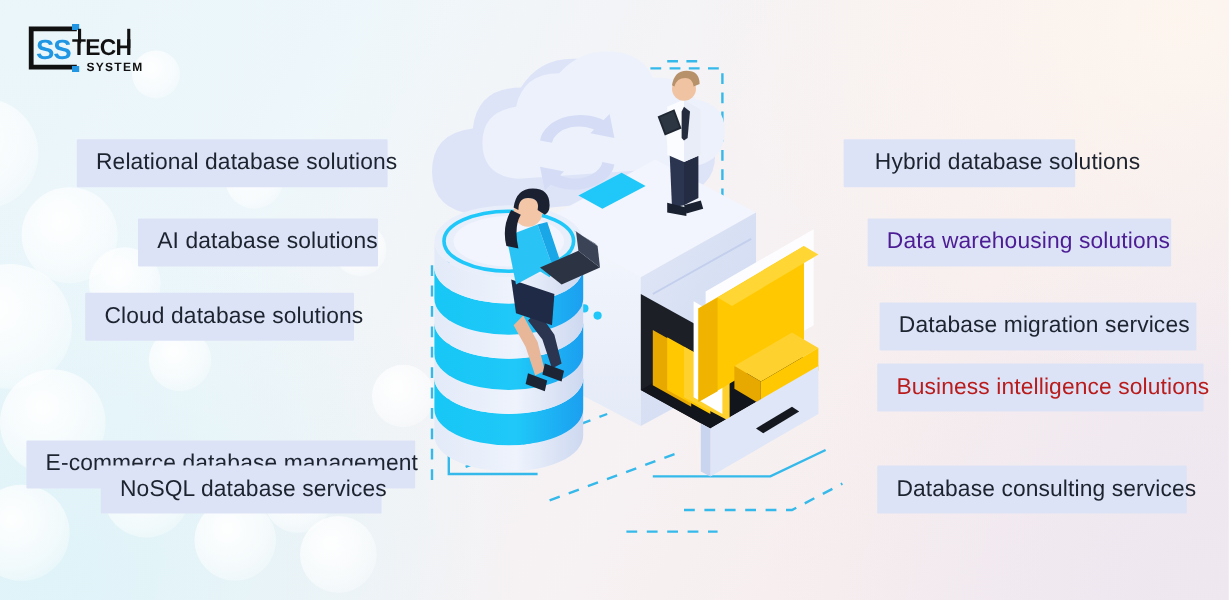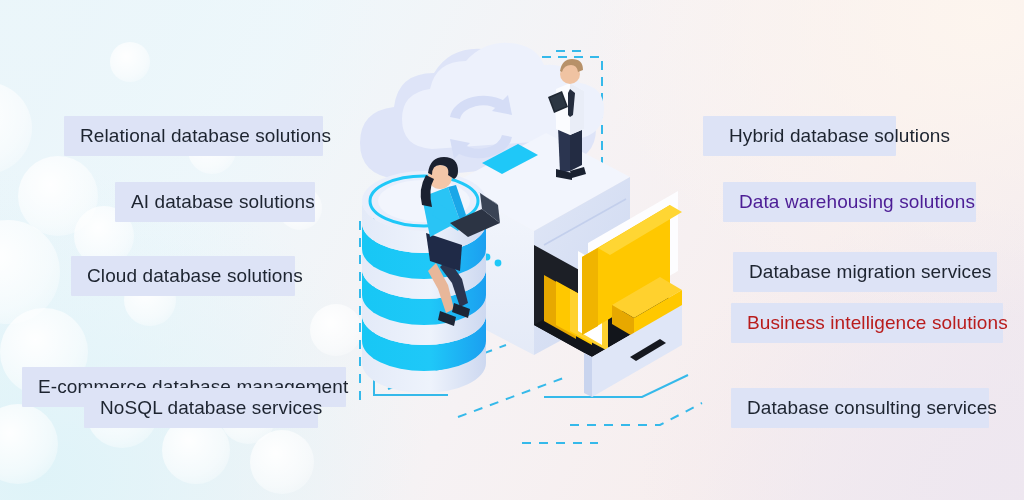--- a/index.html
+++ b/index.html
@@ -80,20 +80,36 @@
       <div class="bokeh" style="left: 162px; top: 416px; height: 68px; width: 68px;"></div>
       <div class="bokeh" style="left: 220px; top: 388px; height: 56px; width: 56px;"></div>
       <div class="bokeh" style="left: 250px; top: 430px; height: 64px; width: 64px;"></div>
       <div class="bokeh" style="left: 124px; top: 274px; height: 52px; width: 52px;"></div>
       <div class="bokeh" style="left: 188px; top: 126px; height: 48px; width: 48px;"></div>
       <div class="bokeh" style="left: 278px; top: 186px; height: 44px; width: 44px;"></div>
       <div class="bokeh" style="left: 310px; top: 304px; height: 52px; width: 52px;"></div>
       <div class="bokeh" style="left: 110px; top: 42px; height: 40px; width: 40px;"></div>
     </div>
 
+  <div id="logo">
+    <svg viewBox="0 0 108 44">
+
+      <path d="M4 4 H44 V8 H8 V36 H44 V40 H4 Z" fill="#111111"></path>
+      <rect x="40" y="2" width="6" height="5" fill="#2196e3"></rect>
+      <rect x="40" y="37" width="6" height="5" fill="#2196e3"></rect>
+
+      <text x="10" y="31" font-family="'Liberation Sans', sans-serif" font-size="23" font-weight="bold" fill="#2196e3" letter-spacing="-1">SS</text>
+
+      <text x="40" y="28" font-family="'Liberation Sans', sans-serif" font-size="19" font-weight="bold" fill="#111111" letter-spacing="-0.6">TECH</text>
+      <rect x="45" y="6" width="2.6" height="12" fill="#111111"></rect>
+      <rect x="86" y="6" width="2.6" height="16" fill="#111111"></rect>
+
+      <text x="52" y="41" font-family="'Liberation Sans', sans-serif" font-size="10" font-weight="bold" fill="#111111" letter-spacing="1.1">SYSTEM</text>
+    </svg>
+  </div>
 
   <div id="art">
     <svg viewBox="0 0 380 410" xmlns="http://www.w3.org/2000/svg">
       <defs>
         <linearGradient id="cyanBand" x1="0" y1="0" x2="1" y2="0">
           <stop offset="0%" stop-color="#17c7f5"></stop>
           <stop offset="55%" stop-color="#1fc8f8"></stop>
           <stop offset="100%" stop-color="#1b9ff0"></stop>
         </linearGradient>
         <linearGradient id="paleBand" x1="0" y1="0" x2="1" y2="0">
@@ -256,21 +272,21 @@
 
         <path d="M218 52 L232 46 L238 62 L224 68 Z" fill="#1f2732"></path>
         <path d="M220 53 L231 48 L236 61 L225 66 Z" fill="#2c3642"></path>
       </g>
     </svg>
   </div>
 
   <div id="left-tags">
       <div class="chip left" style="left: 64px; top: 116px; width: 259px; background: rgb(221, 227, 246); color: rgb(29, 36, 48);">Relational database solutions</div>
       <div class="chip left" style="left: 115px; top: 182px; width: 200px; background: rgb(221, 227, 246); color: rgb(29, 36, 48);">AI database solutions</div>
-      <div class="chip left" style="left: 71px; top: 256px; width: 224px; background: rgb(221, 227, 246); color: rgb(29, 36, 48);">Cloud database solutions</div>
+      <div class="chip left" style="left: 71px; top: 244px; width: 224px; background: rgb(221, 227, 246); color: rgb(29, 36, 48);">Cloud database solutions</div>
       <div class="chip left" style="left: 22px; top: 319px; width: 324px; background: rgb(221, 227, 246); color: rgb(29, 36, 48); margin-top: 48px;">E-commerce database management</div>
       <div class="chip left" style="left: 84px; top: 388px; width: 234px; background: rgb(221, 227, 246); color: rgb(29, 36, 48);">NoSQL database services</div>
     </div>
   <div id="right-tags">
       <div class="chip right" style="left: 703px; top: 116px; width: 193px; background: rgb(221, 227, 246); color: rgb(29, 36, 48); padding-left: 26px;">Hybrid database solutions</div>
       <div class="chip right" style="left: 723px; top: 182px; width: 253px; background: rgb(221, 227, 246); color: #4c1d95;">Data warehousing solutions</div>
       <div class="chip right" style="left: 733px; top: 252px; width: 264px; background: rgb(221, 227, 246); color: rgb(29, 36, 48);">Database migration services</div>
       <div class="chip right" style="left: 731px; top: 303px; width: 272px; background: rgb(221, 227, 246); color: #b91c1c; text-align: center;">Business intelligence solutions</div>
       <div class="chip right" style="left: 731px; top: 388px; width: 258px; background: rgb(221, 227, 246); color: rgb(29, 36, 48);">Database consulting services</div>
     </div>

